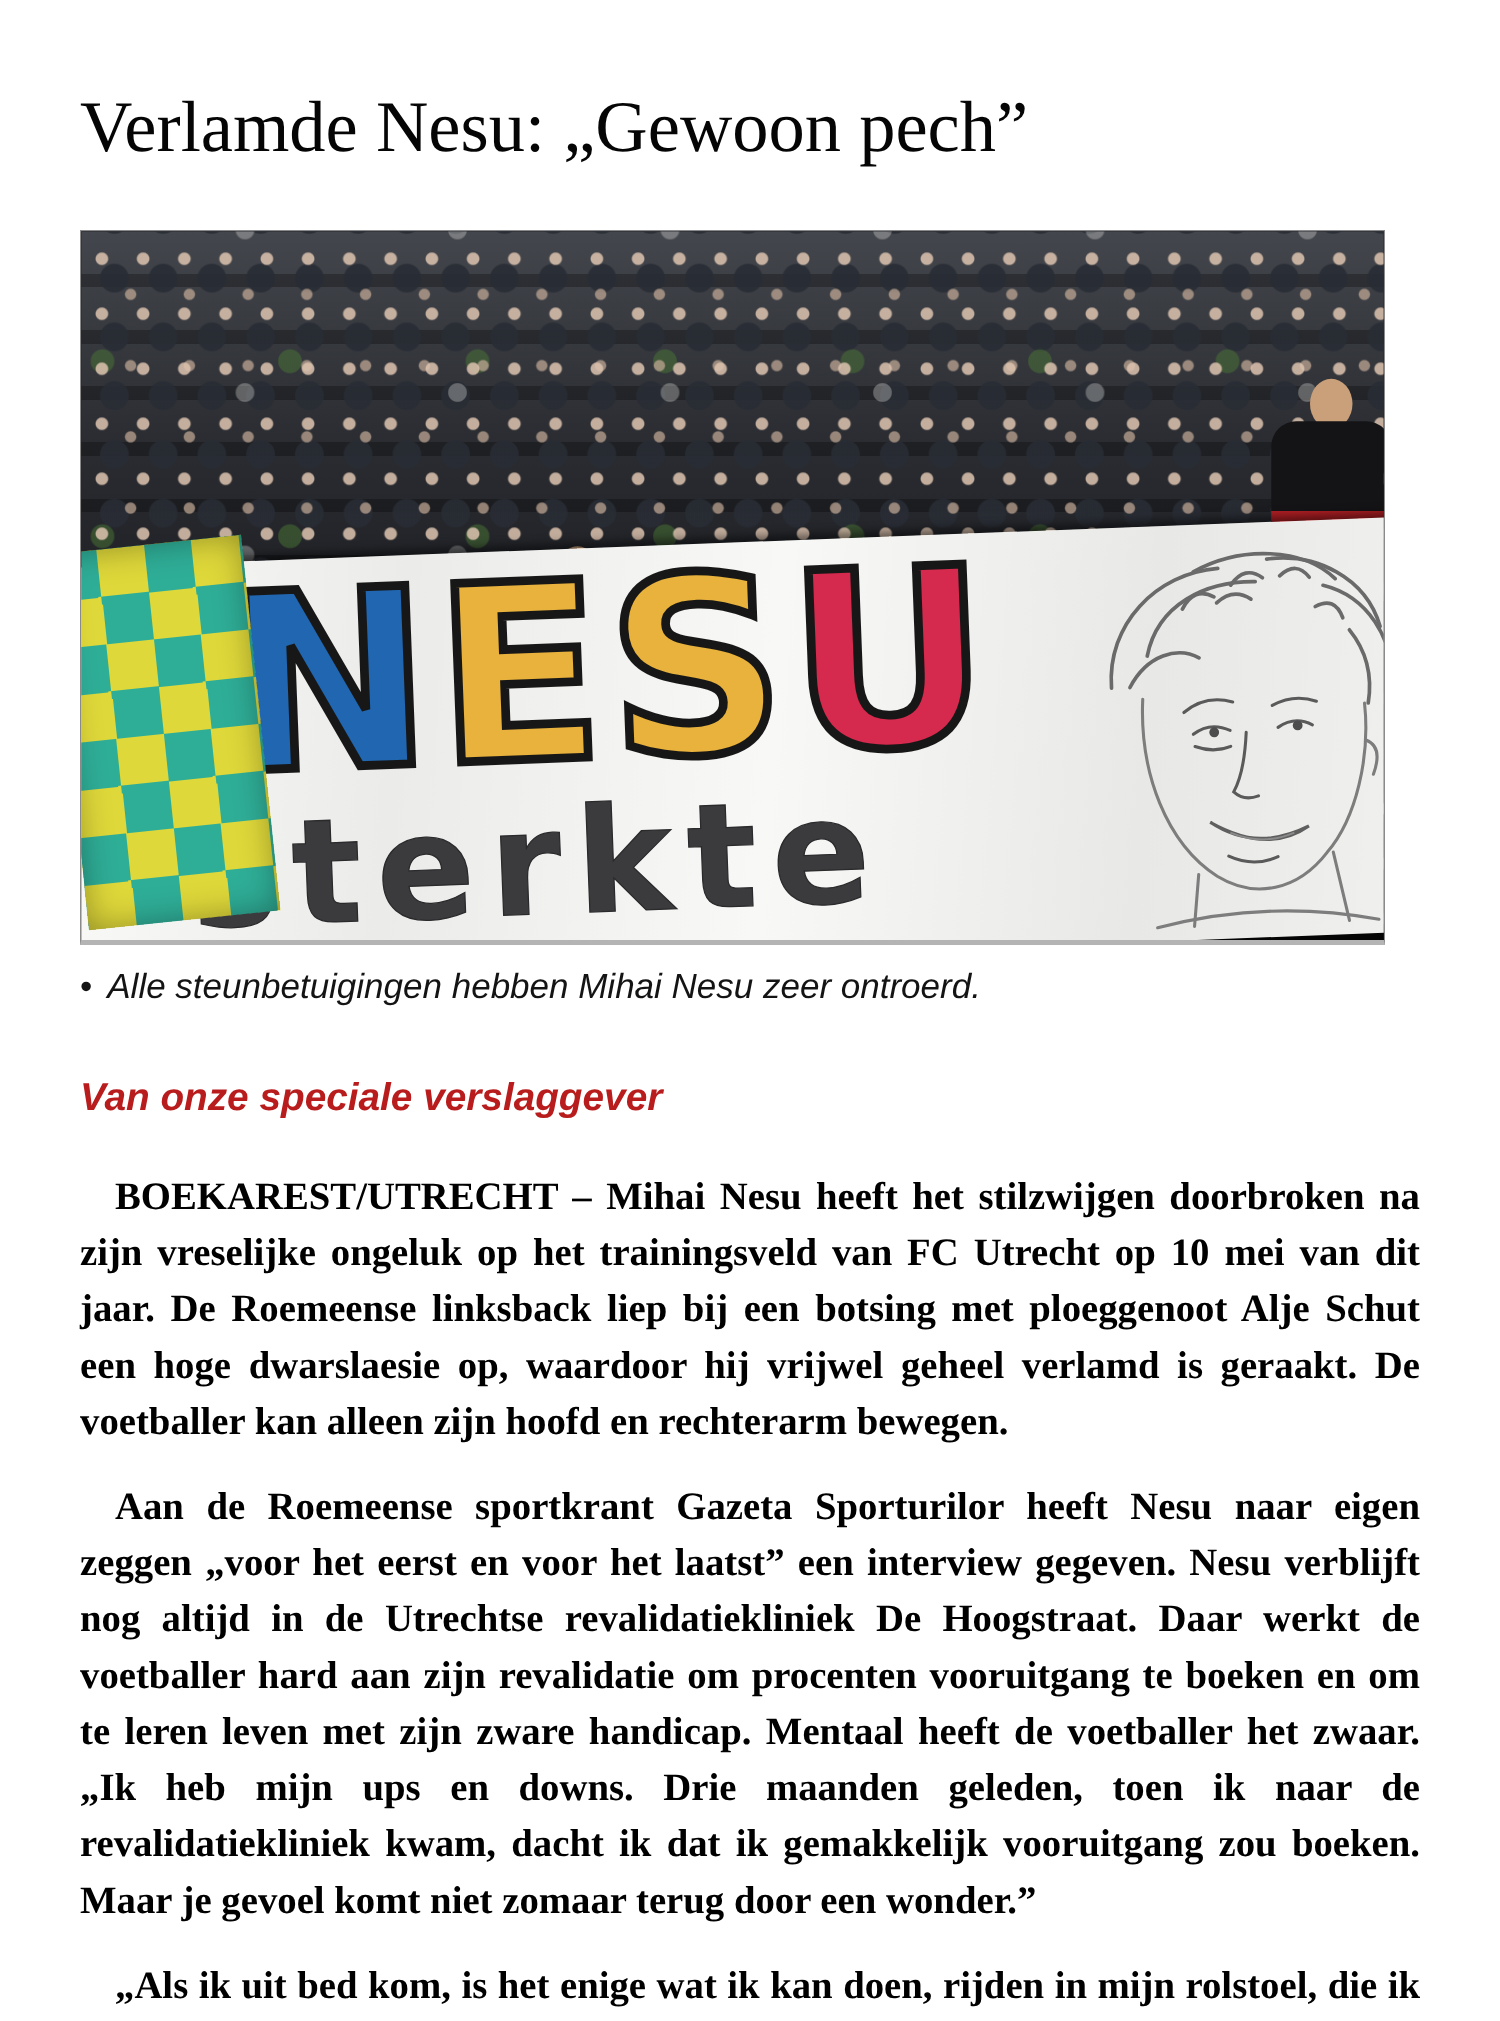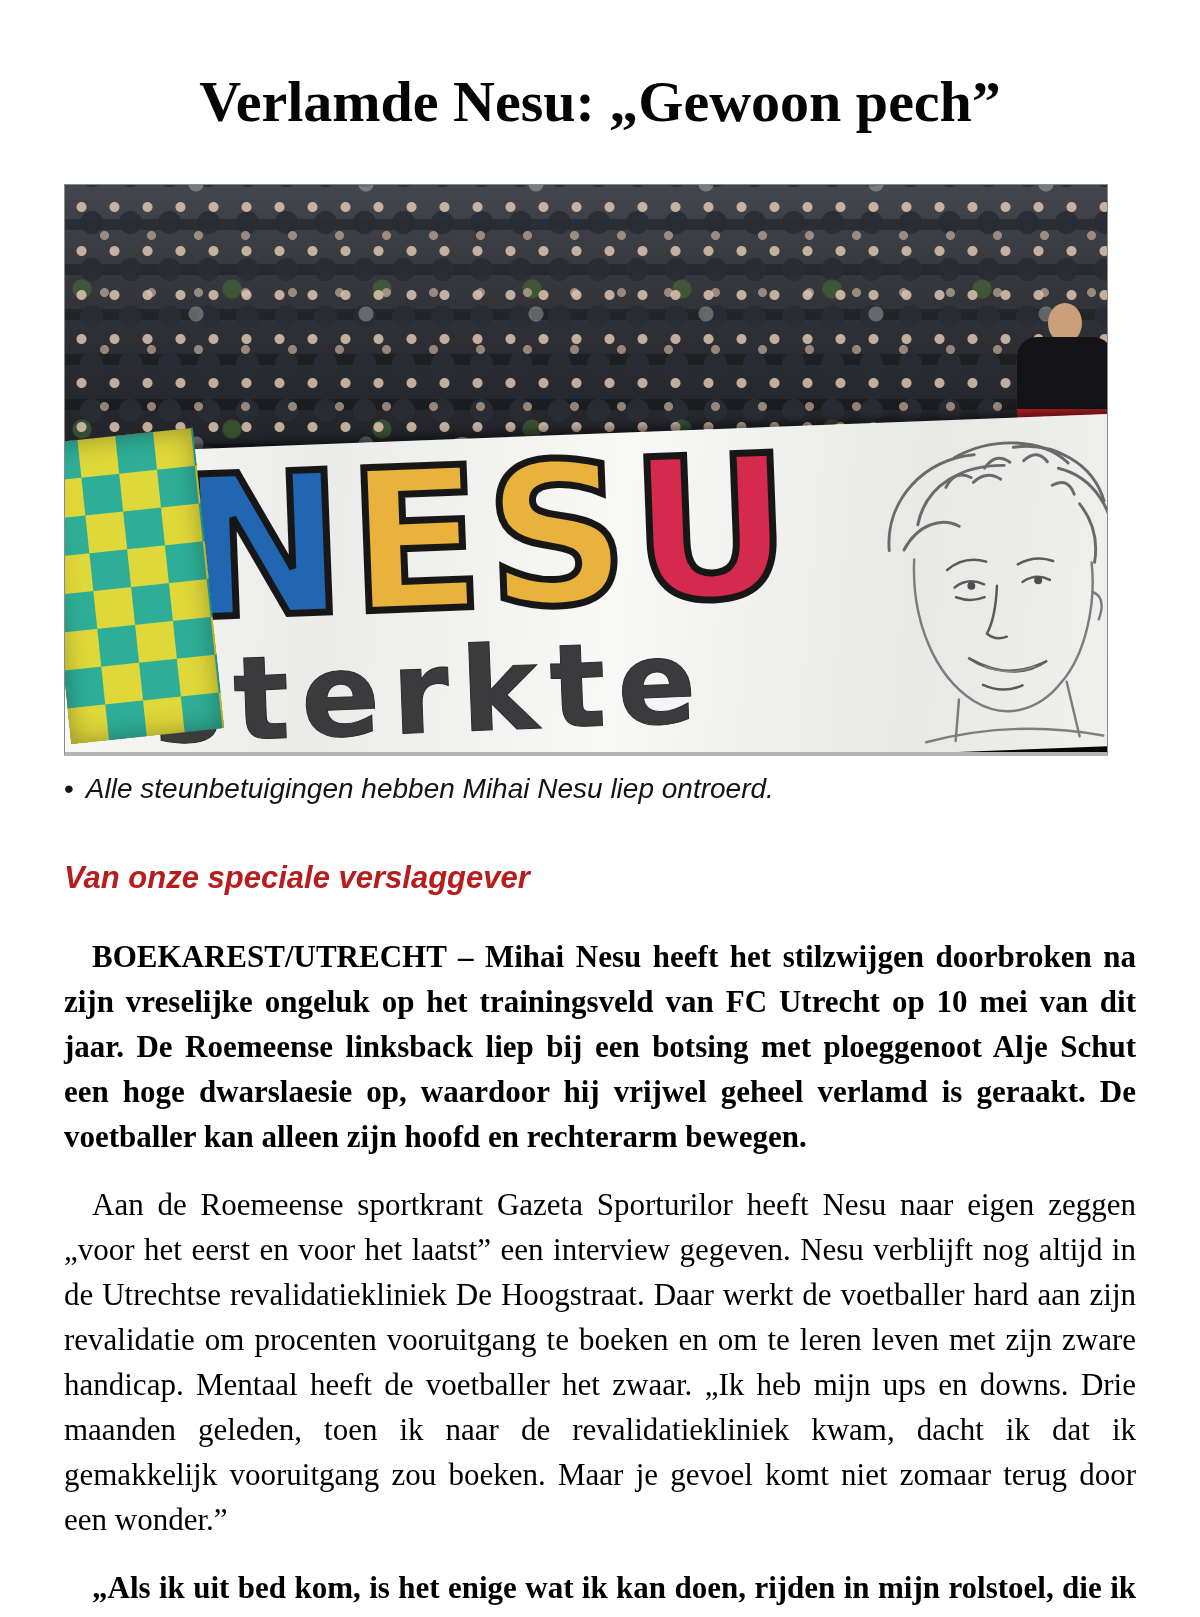--- a/index.html
+++ b/index.html
@@ -8,26 +8,25 @@
     width:1200px; height:1617px; overflow:hidden;
     background:#ffffff; color:#000;
     font-family:"Liberation Serif", serif;
     padding:0 64px;
   }
 
   
   h1.headline {
     margin:70px 0 0 0;
     font-family:"Liberation Serif", serif;
-    font-weight:bold;
+    font-weight:normal;
     font-size:58px;
     line-height:1.1;
     color:#050505;
     white-space:nowrap;
-    text-align:center;
   }
 
   
   .photo {
     position:relative;
     width:1044px; height:572px;
     margin-top:50px;
     border:1px solid #8a8a8a;
     border-bottom:4px solid #b4b4b4;
     overflow:hidden;
@@ -124,20 +123,21 @@
   }
 
   .article { margin-top:38px; }
   .article p {
     font-family:"Liberation Serif", serif;
     font-size:31px; line-height:45px;
     text-align:justify;
     text-indent:28px;
     margin:0 0 23px 0;
     color:#000;
+    font-weight:bold;
   }
   .article p.bold { font-weight:bold; }
 </style>
 </head>
 <body>
 
 <h1 class="headline">Verlamde Nesu: „Gewoon pech”</h1>
 
 <figure class="photo" style="margin-left:0">
   <div class="crowd"></div>
@@ -193,21 +193,21 @@
       <circle cx="112" cy="161" r="4" fill="#4d4d4d"></circle>
       <circle cx="180" cy="158" r="4" fill="#4d4d4d"></circle>
       <path d="M106 234 q 36 26 80 6 q -34 22 -80 -6 Z" fill="#ffffff" stroke="#5f5f5f" stroke-width="2.5"></path>
       <path d="M122 243 q 26 12 52 2" stroke="#8a8a8a" stroke-width="1.6"></path>
     </svg>
   </div>
 
   <div class="flag"></div>
 </figure>
 
-<p class="caption"><span class="bullet">•</span><span>Alle steunbetuigingen hebben Mihai Nesu liep ontroerd.</span></p>
+<p class="caption"><span class="bullet">•</span><span>Alle steunbetuigingen hebben Mihai Nesu zeer ontroerd.</span></p>
 
 <p class="byline">Van onze speciale verslaggever</p>
 
 <div class="article">
   <p class="bold">BOEKAREST/UTRECHT – Mihai Nesu heeft het stilzwijgen doorbroken na zijn vreselijke ongeluk op het trainingsveld van FC Utrecht op 10 mei van dit jaar. De Roemeense linksback liep bij een botsing met ploeggenoot Alje Schut een hoge dwarslaesie op, waardoor hij vrijwel geheel verlamd is geraakt. De voetballer kan alleen zijn hoofd en rechterarm bewegen.</p>
   <p>Aan de Roemeense sportkrant Gazeta Sporturilor heeft Nesu naar eigen zeggen „voor het eerst en voor het laatst” een interview gegeven. Nesu verblijft nog altijd in de Utrechtse revalidatiekliniek De Hoogstraat. Daar werkt de voetballer hard aan zijn revalidatie om procenten vooruitgang te boeken en om te leren leven met zijn zware handicap. Mentaal heeft de voetballer het zwaar. „Ik heb mijn ups en downs. Drie maanden geleden, toen ik naar de revalidatiekliniek kwam, dacht ik dat ik gemakkelijk vooruitgang zou boeken. Maar je gevoel komt niet zomaar terug door een wonder.”</p>
   <p class="bold">„Als ik uit bed kom, is het enige wat ik kan doen, rijden in mijn rolstoel, die ik bedien met mijn rechterhand geholpen door de zwaartekracht. Ik</p>
 </div>
 
 </body></html>

